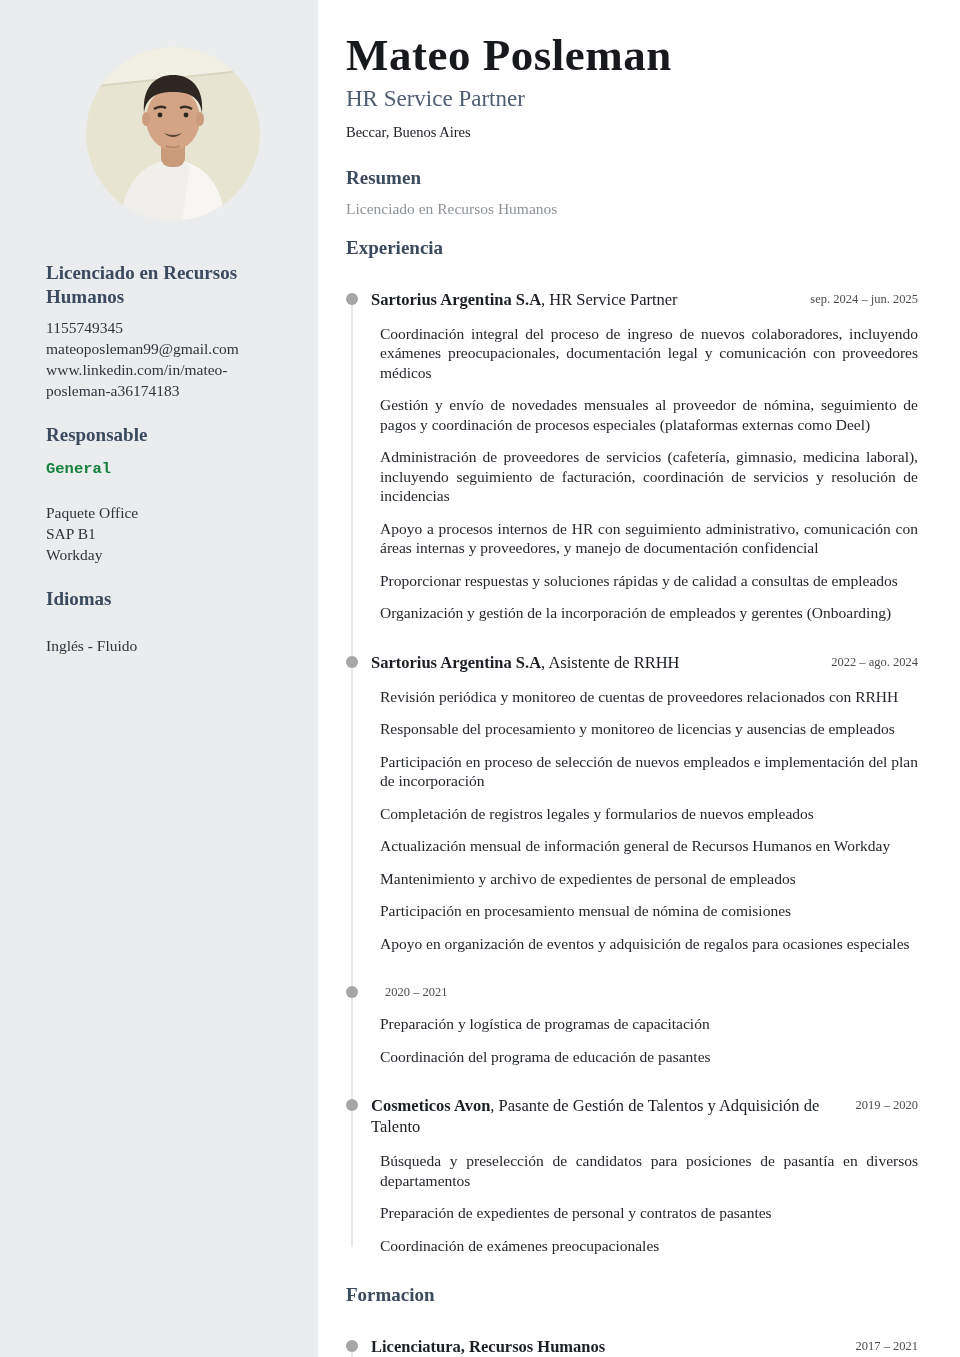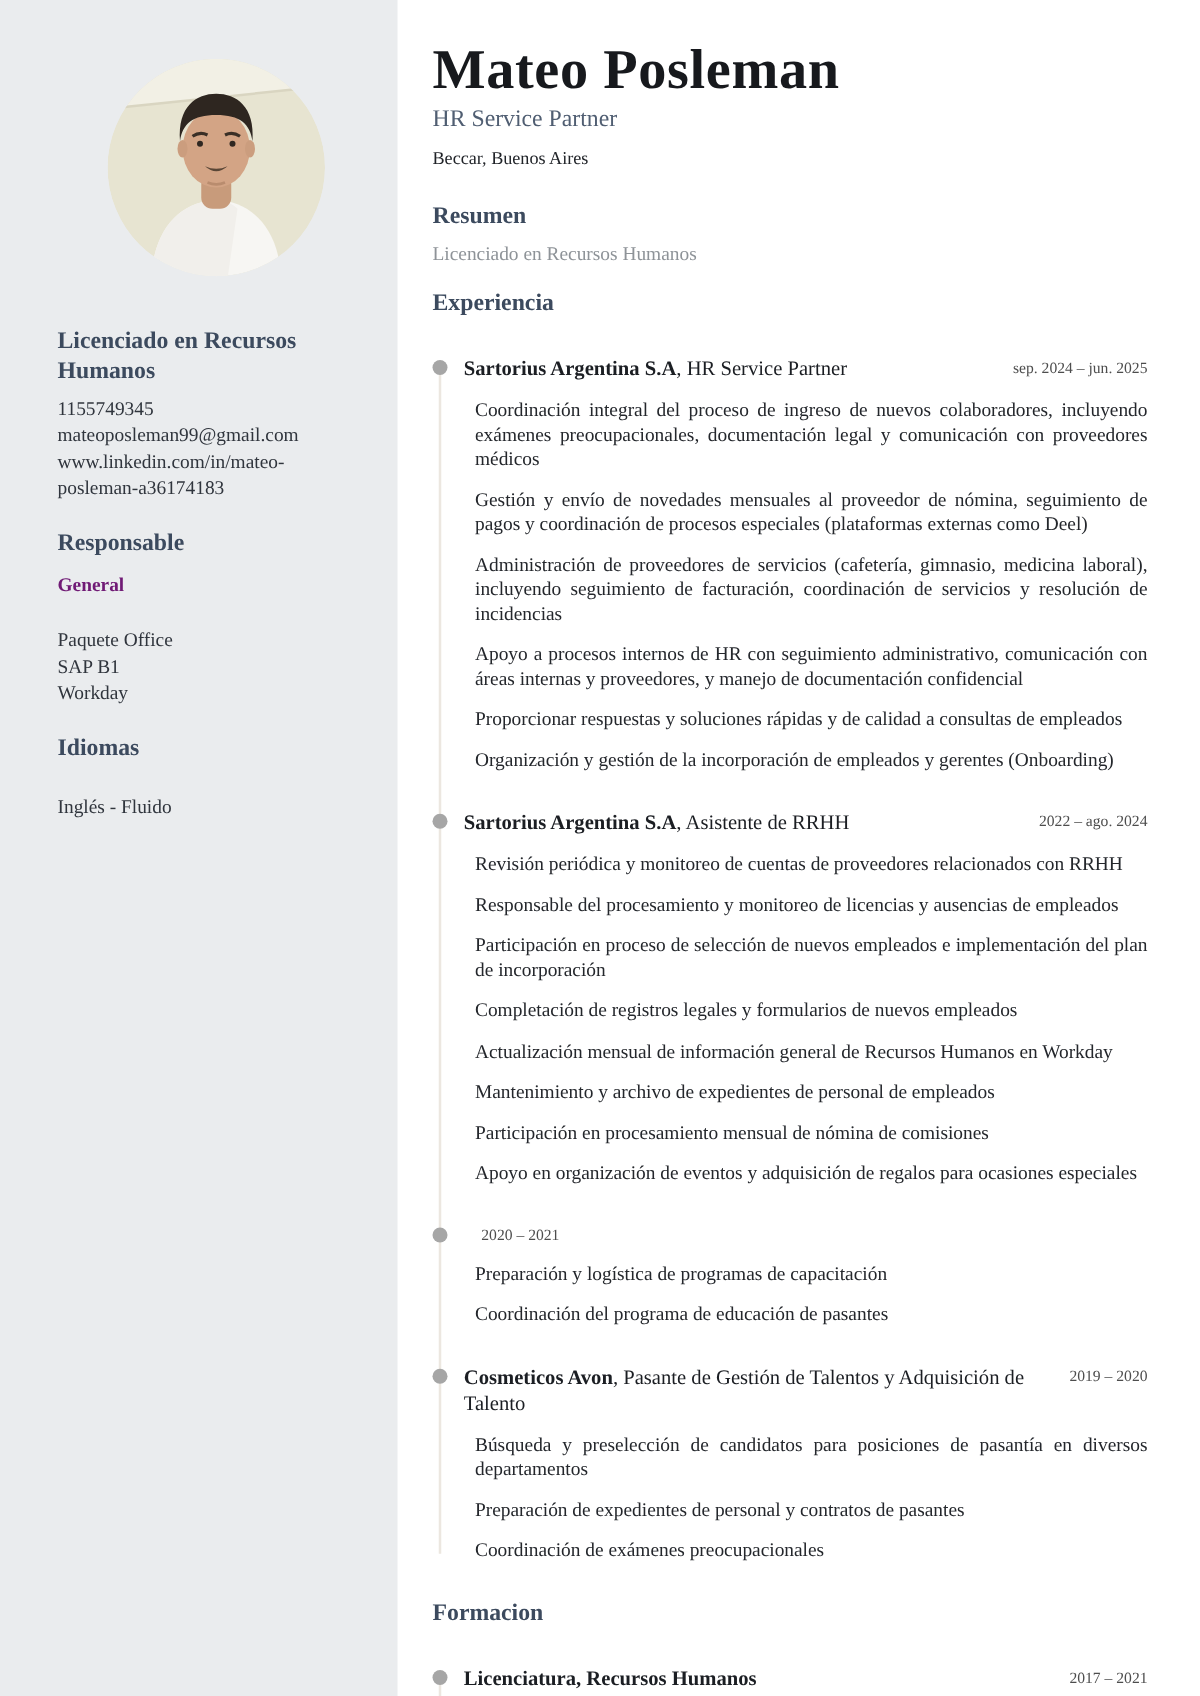--- a/index.html
+++ b/index.html
@@ -46,21 +46,22 @@
     margin-top: 22px;
     font-size: 19px;
     font-weight: bold;
     color: #3c4a5e;
     line-height: 24px;
   }
   .skill-group {
     margin-top: 13px;
     font-size: 15.5px;
     font-weight: bold;
-    color: #701a75;
+    color: #15803d;
+    font-family: Liberation Mono, monospace;
   }
   .skill-list, .lang-list {
     margin-top: 24px;
     font-size: 15.5px;
     color: #30353d;
     line-height: 21px;
   }
   
   .main {
     position: absolute;
@@ -70,21 +71,21 @@
   }
   .name {
     font-size: 45px;
     font-weight: bold;
     color: #17191d;
     line-height: 1.12;
     letter-spacing: 0.5px;
   }
   .role {
     margin-top: 5px;
-    font-size: 19px;
+    font-size: 23px;
     color: #505e72;
     line-height: 1.2;
   }
   .location {
     margin-top: 11px;
     font-size: 14.5px;
     color: #202328;
   }
   .section-heading {
     font-size: 19px;

